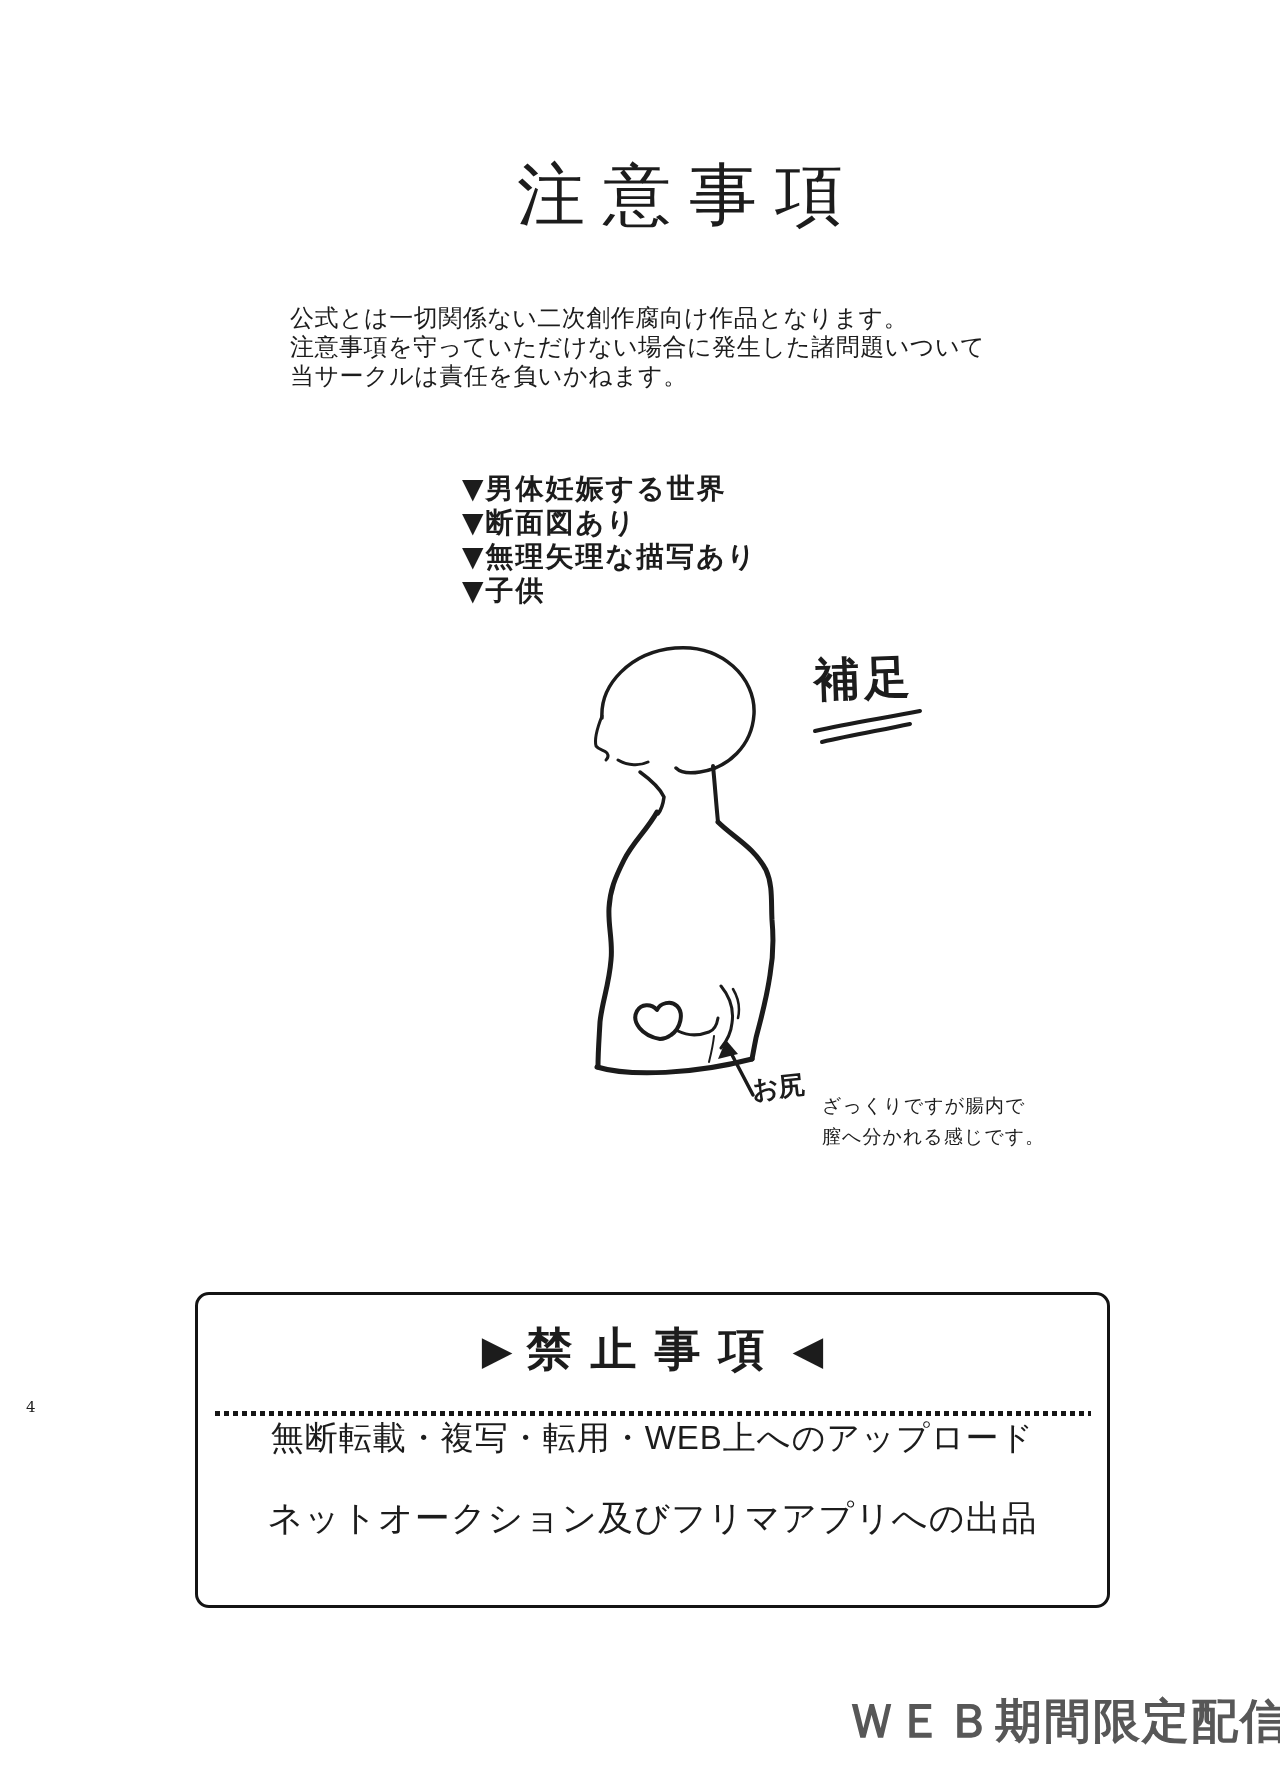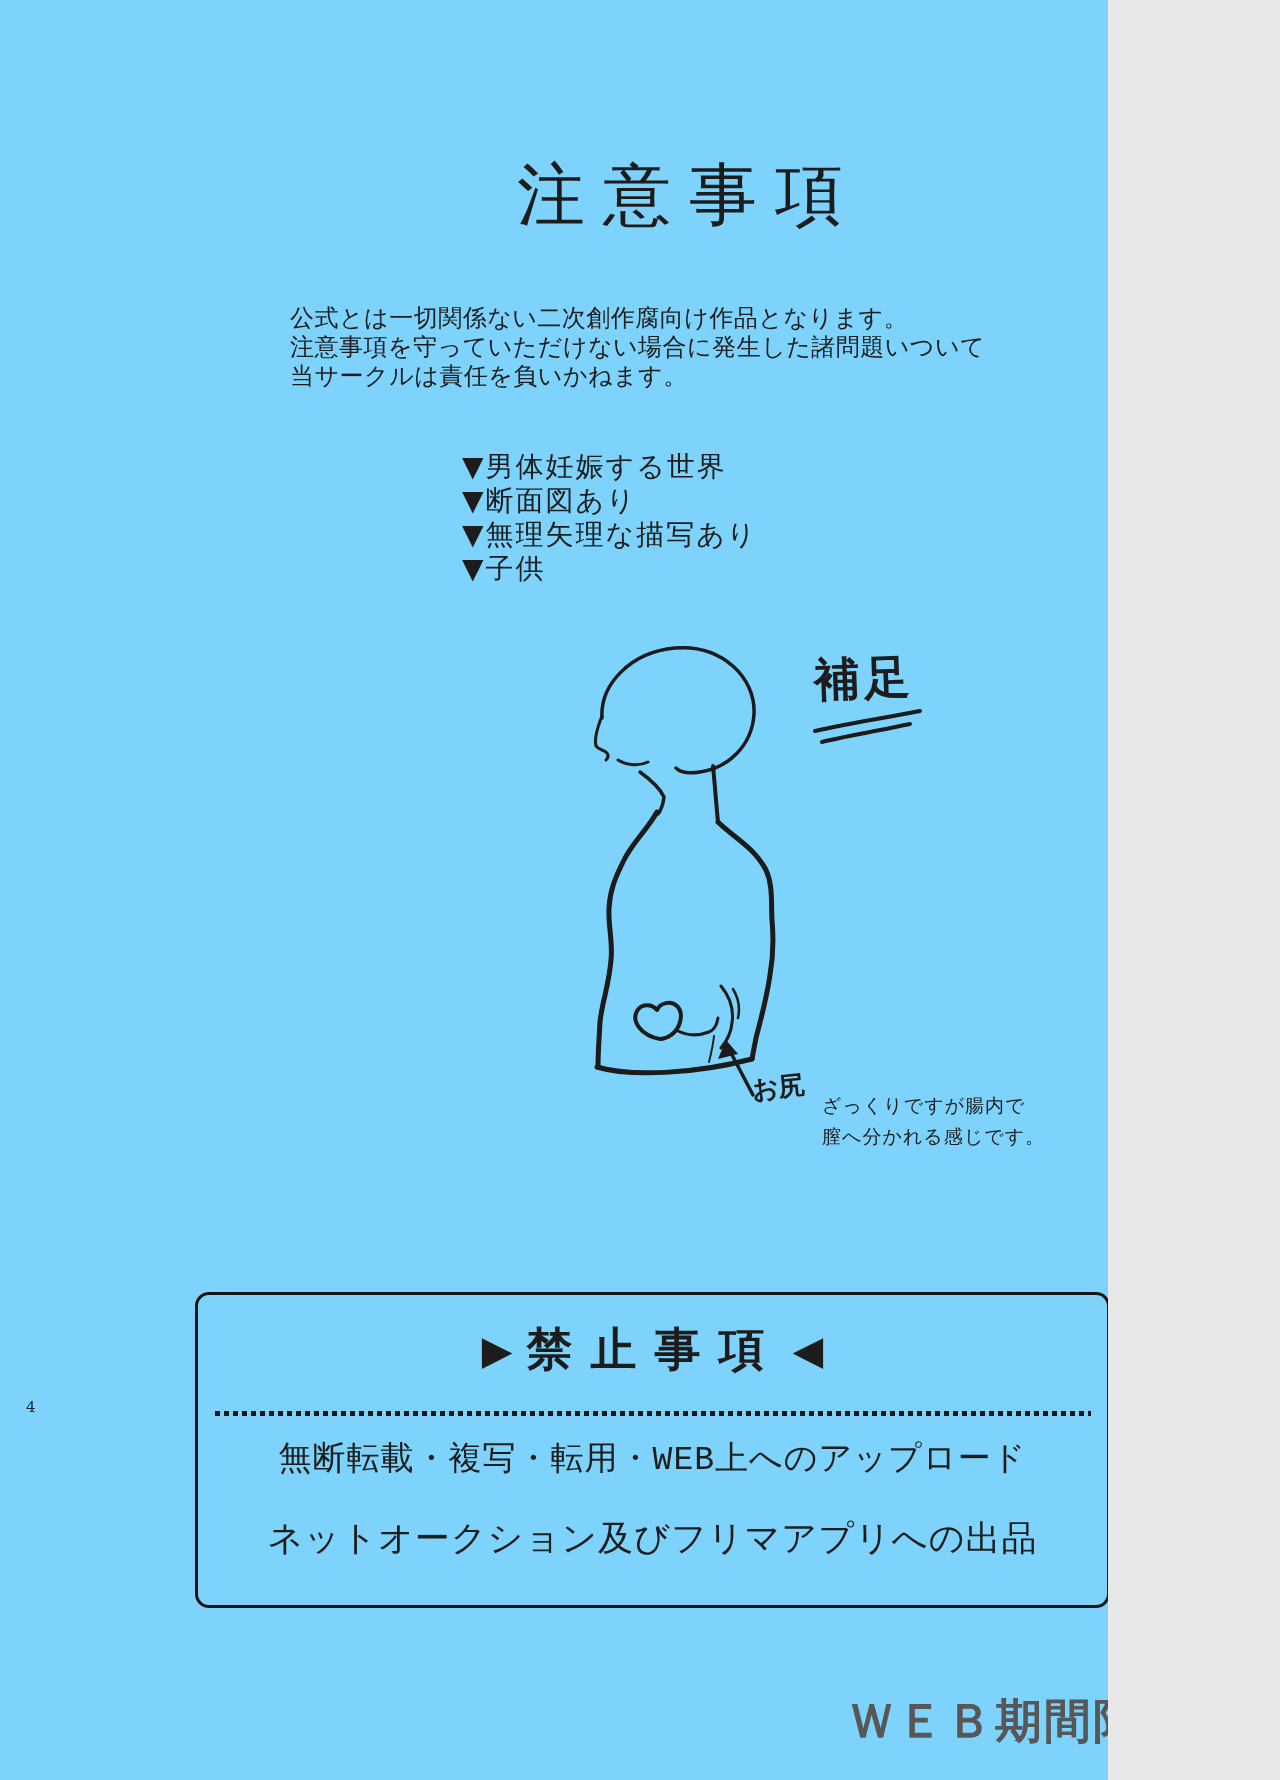--- a/index.html
+++ b/index.html
@@ -1,44 +1,45 @@
 <!DOCTYPE html>
 <html><head>
 <meta charset="utf-8">
 <style>
   html,body{margin:0;padding:0;background:#e8e8e8;}
   .page{
     position:relative;
-    width:1108px;height:1780px;
-    background:#7dd3fc;
+    width:1280px;height:1780px;
+    background:#ffffff;
     overflow:hidden;
     font-family:"DejaVu Serif","Liberation Serif",serif;
     color:#1c1c1c;
   }
   .abs{position:absolute;}
   .page-title{
     left:517px;top:150px;
     font-size:68px;
     letter-spacing:18px;
     font-weight:400;
     white-space:nowrap;
   }
   .notice{
     left:290px;top:304px;
     font-size:24px;
     line-height:29px;
     letter-spacing:0.5px;
     white-space:nowrap;
   }
   .tags{
-    left:462px;top:450px;
+    left:462px;top:472px;
     font-size:28px;
     line-height:34px;
     letter-spacing:2px;
     white-space:nowrap;
+    font-weight:bold;
   }
   .fig-svg{left:490px;top:590px;}
   .supplement{
     left:814px;top:648px;
     font-family:"DejaVu Sans","Liberation Sans",sans-serif;
     font-size:46px;font-weight:600;
     transform:rotate(-2deg);
     letter-spacing:4px;
     white-space:nowrap;
   }
@@ -72,22 +73,21 @@
     height:58px;
   }
   .box-heading .kanji{letter-spacing:18px;margin-left:4px;}
   .box-heading .tri{font-size:40px;letter-spacing:0;}
   .dotted-sep{
     margin-top:32px;
     width:876px;height:5px;
     background:repeating-linear-gradient(to right,#161616 0 5px,transparent 5px 9px);
   }
   .box-line1{
-    margin-top:20px;
-    font-family:Liberation Mono, monospace;
+    font-family:Liberation Sans, sans-serif;
     font-size:33px;font-weight:500;letter-spacing:1px;white-space:nowrap;
   }
   .box-line2{
     margin-top:34px;
     font-family:"DejaVu Sans","Liberation Sans",sans-serif;
     font-size:35px;font-weight:500;letter-spacing:1px;white-space:nowrap;
   }
   .box-note{
     margin-top:14px;
     font-size:22px;letter-spacing:0.5px;white-space:nowrap;

